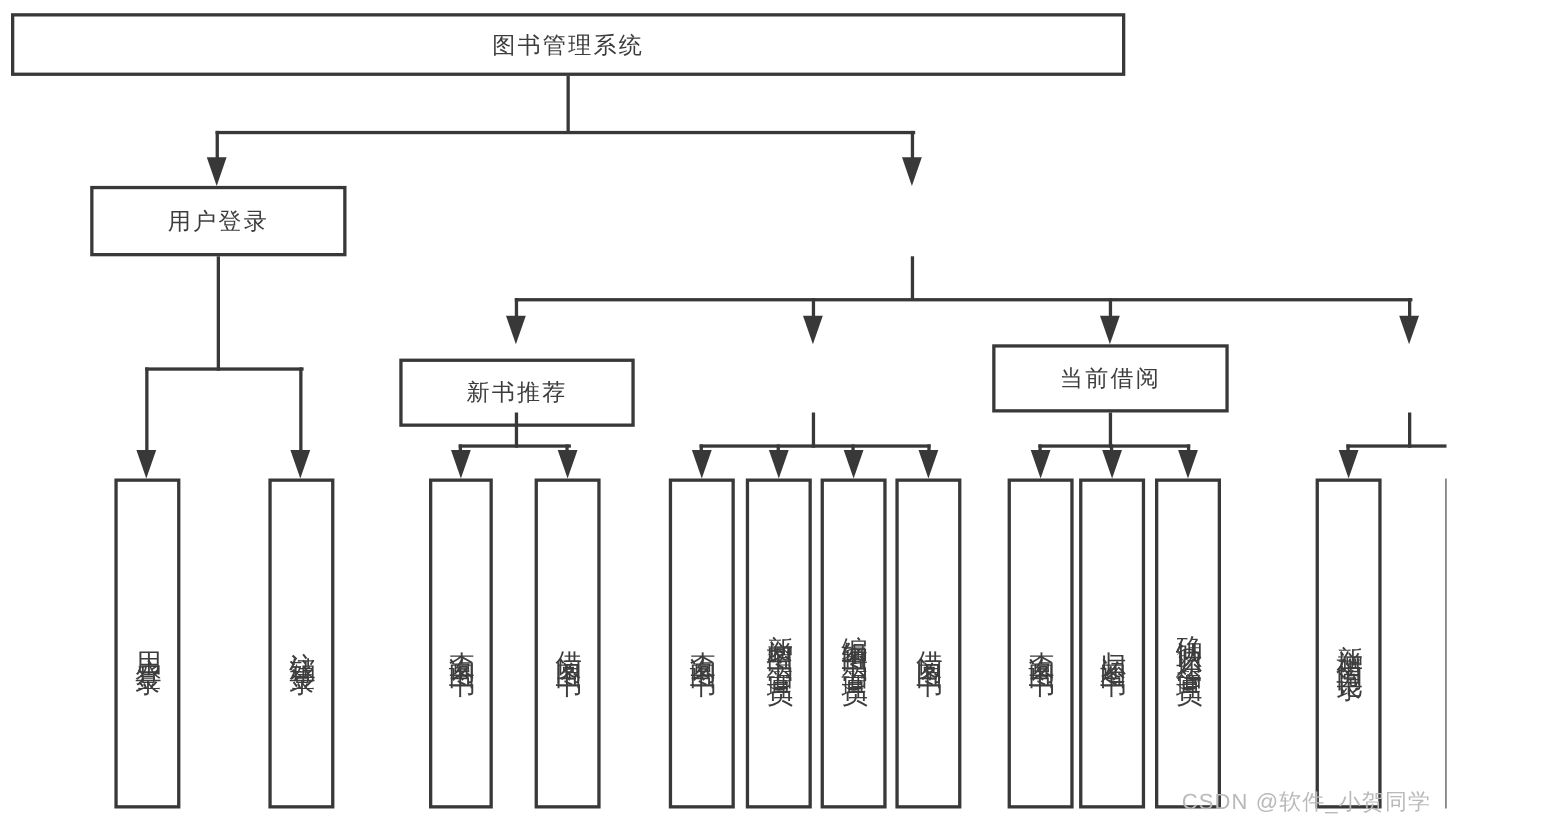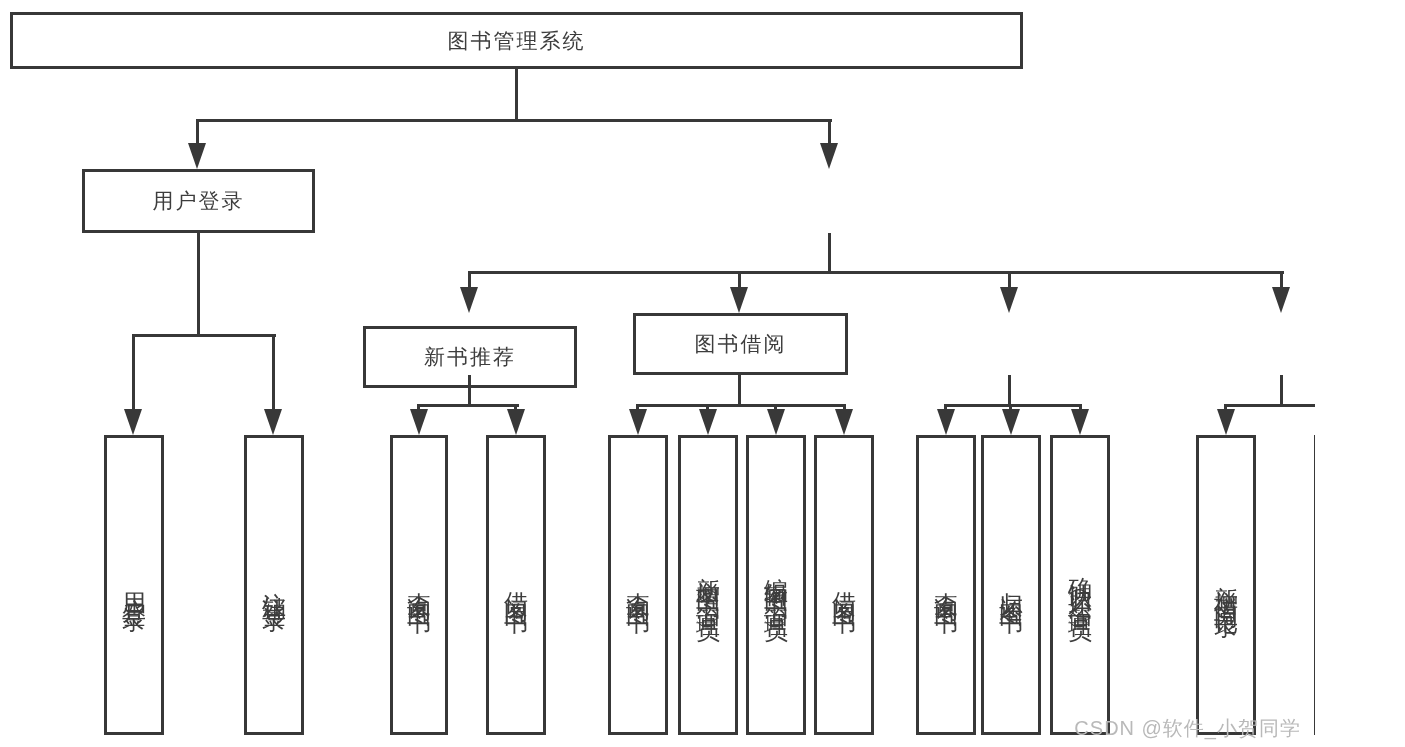--- a/index.html
+++ b/index.html
@@ -35,22 +35,22 @@
 
 <div id="stage">
 
   <div class="node" style="left:10px;top:12px;width:1013px;height:57px;">图书管理系统</div>
 
   <div class="node" style="left:82px;top:169px;width:233px;height:64px;">用户登录</div>
 
 
   <div class="node" style="left:363px;top:326px;width:214px;height:62px;">新书推荐</div>
 
-  <div class="node" style="left:633px;top:313px;width:215px;height:62px;">图书借阅</div>
 
+  <div class="node" style="left:902px;top:313px;width:215px;height:62px;">当前借阅</div>
 
 
   <div class="vnode" style="left:104px;top:435px;width:60px;height:300px;">用户登录</div>
   <div class="vnode" style="left:244px;top:435px;width:60px;height:300px;">注销登录</div>
 
   <div class="vnode" style="left:390px;top:435px;width:58px;height:300px;">查询图书</div>
   <div class="vnode" style="left:486px;top:435px;width:60px;height:300px;">借阅图书</div>
 
   <div class="vnode" style="left:608px;top:435px;width:60px;height:300px;">查询图书</div>
   <div class="vnode" style="left:678px;top:435px;width:60px;height:300px;">新增图书（管理员）</div>

